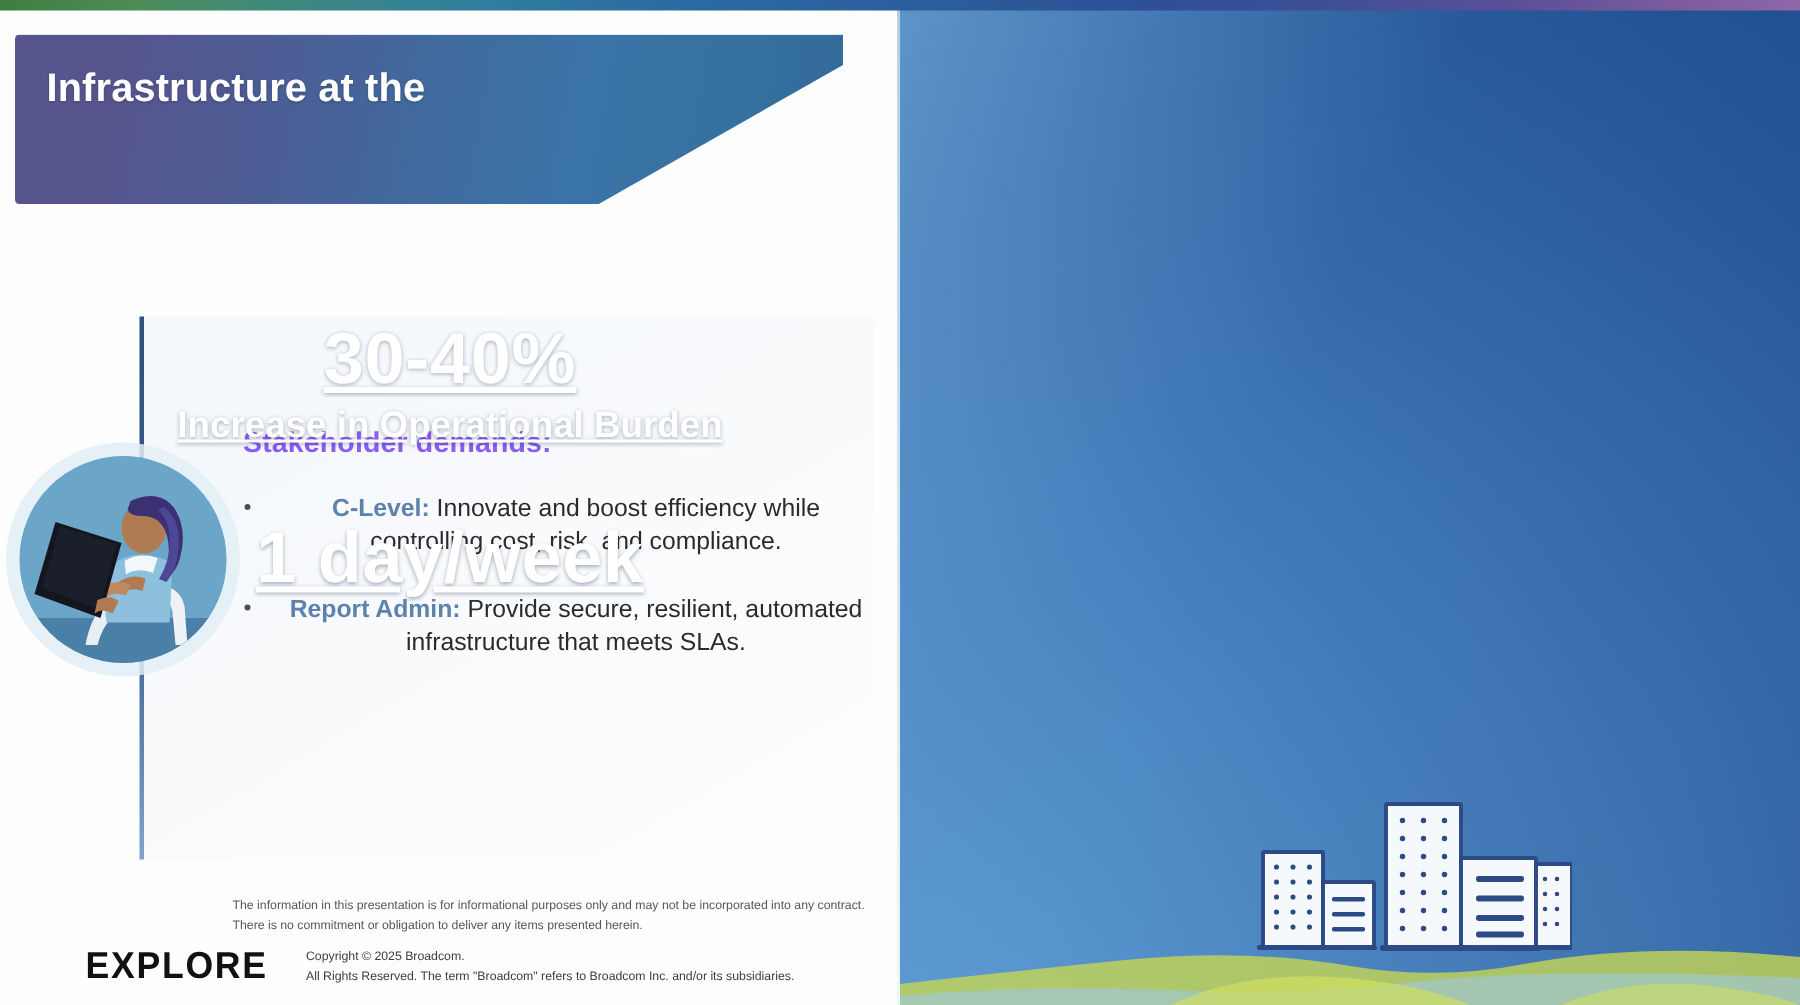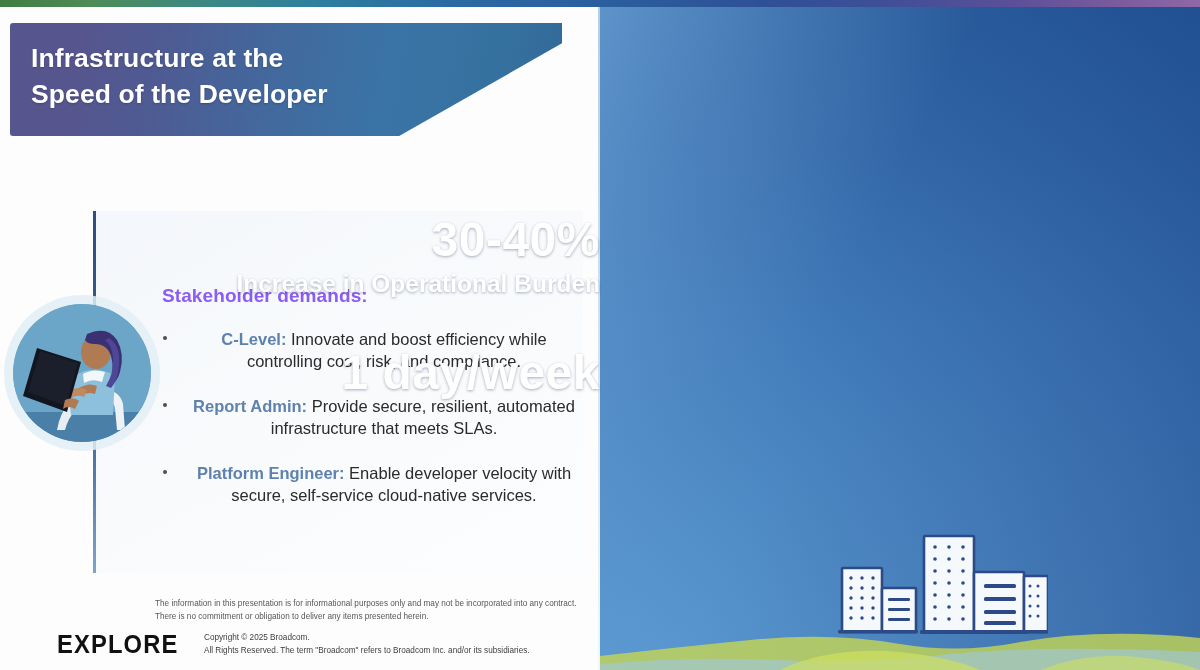--- a/index.html
+++ b/index.html
@@ -126,21 +126,21 @@
   
   .right-panel {
     position: absolute; left: 600px; top: 6px;
     width: 600px; height: 664px;
     background:
       linear-gradient(115deg, rgba(104,160,212,.85) 0%, rgba(70,126,190,.25) 42%, rgba(22,60,130,.55) 100%),
       linear-gradient(to bottom, #1d4c8d 0%, #2a5d9e 22%, #3d77b6 48%, #4f8cc6 72%, #5c9bd2 92%, #61a0d6 100%);
     overflow: hidden;
   }
 
-  .stat { position: absolute; width: 600px; text-align: right; color: #fff; }
+  .stat { position: absolute; width: 600px; text-align: center; color: #fff; text-decoration: underline; }
   .stat .big {
     font-size: 48px; font-weight: bold; line-height: 1.05;
     letter-spacing: .5px;
     text-shadow: 0 1px 3px rgba(10,30,60,.35);
   }
   .stat .sub {
     font-size: 24.5px; font-weight: bold; line-height: 1.2;
     margin-top: 4px;
     text-shadow: 0 1px 3px rgba(10,30,60,.35);
   }
@@ -165,21 +165,20 @@
 
 <div id="slide">
 
   <div class="top-strip"></div>
 
   <div class="left-panel">
 
     <div class="title-banner"></div>
     <div class="title-text">
       <span>Infrastructure at the</span><br>
-      <span>Speed of the Developer</span>
     </div>
 
     <div class="content-card"></div>
     <div class="accent-rule"></div>
 
     <div class="persona">
       <svg viewBox="0 0 138 138" xmlns="http://www.w3.org/2000/svg" aria-hidden="true">
         <defs>
           <clipPath id="circClip">
               <circle cx="69" cy="69" r="69"></circle>
@@ -223,26 +222,20 @@
         </p>
       </div>
 
       <div class="bullet">
         <span class="dot"></span>
         <p>
           <span class="role">Report Admin:</span><span> Provide secure, resilient, automated infrastructure that meets SLAs.</span>
         </p>
       </div>
 
-      <div class="bullet">
-        <span class="dot"></span>
-        <p>
-          <span class="role">Platform Engineer:</span><span> Enable developer velocity with secure, self-service cloud-native services.</span>
-        </p>
-      </div>
 
     </div>
 
     <div class="disclaimer">The information in this presentation is for informational purposes only and may not be incorporated into any contract. There is no commitment or obligation to deliver any items presented herein.</div>
     <div class="explore-logo">EXPLORE</div>
     <div class="copyright">
       <span>Copyright © 2025 Broadcom.</span><br>
       <span>All Rights Reserved. The term "Broadcom" refers to Broadcom Inc. and/or its subsidiaries.</span>
     </div>
 

